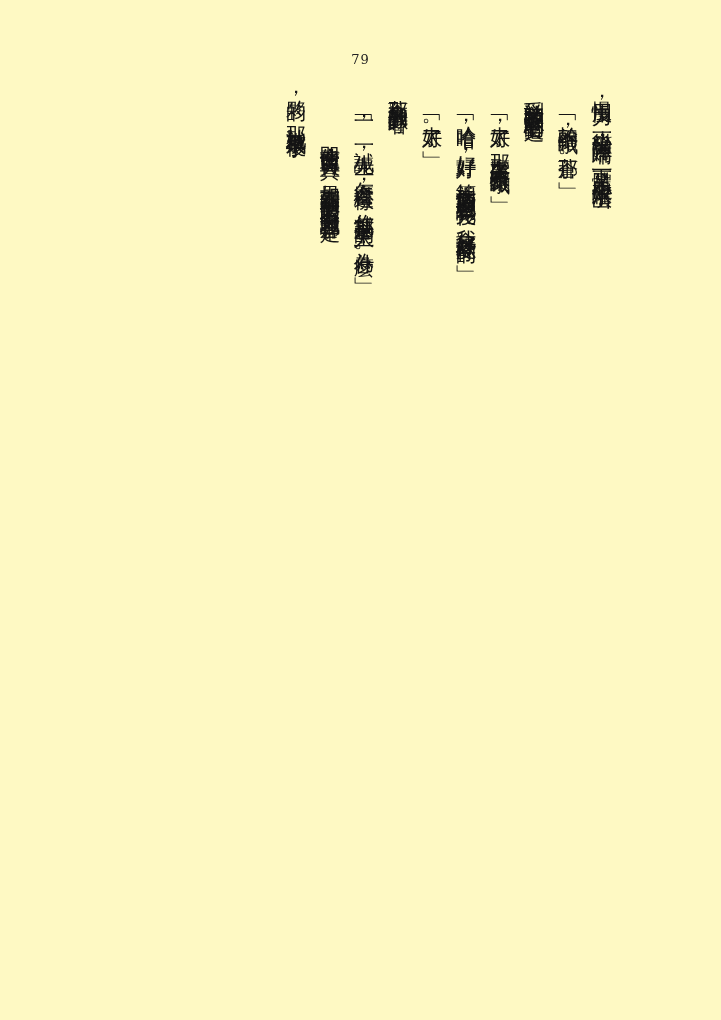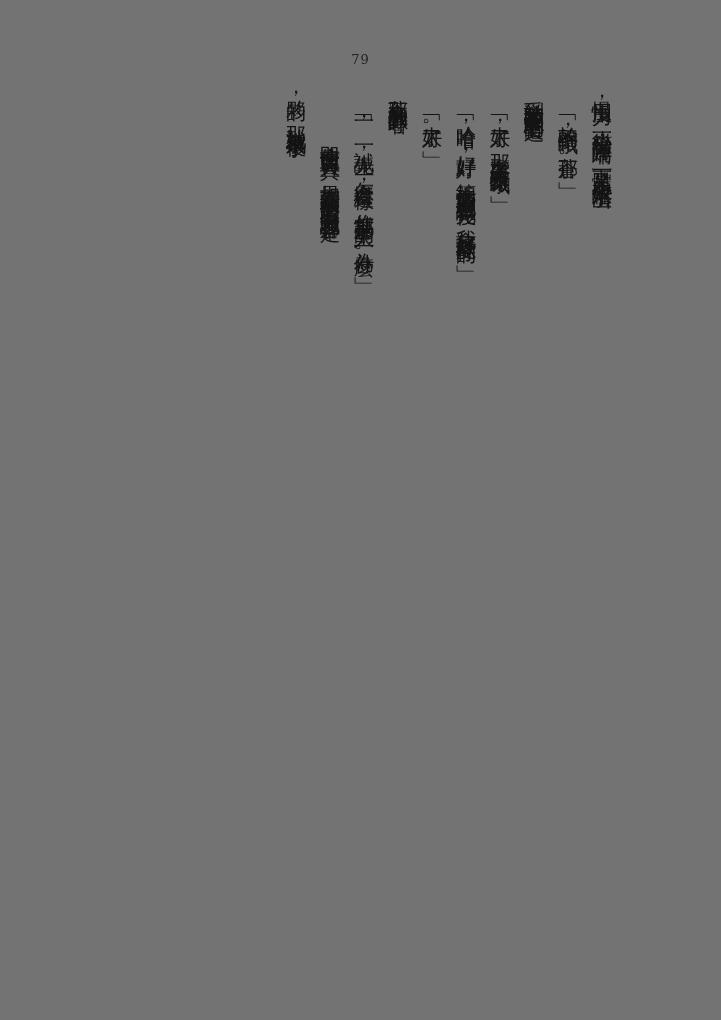--- a/index.html
+++ b/index.html
@@ -13,21 +13,21 @@
     font-family: "DejaVu Serif", "Liberation Serif", serif;
     color: #1a1a1a;
     position: relative;
     overflow: hidden;
   }
 
   #page {
     width: 721px;
     height: 1020px;
     position: relative;
-    background: #737373;
+    background: #fef9c3;
   }
 
   #page-number {
     position: absolute;
     top: 52px;
     left: 0;
     width: 721px;
     text-align: center;
     font-size: 13px;
     letter-spacing: 1px;

